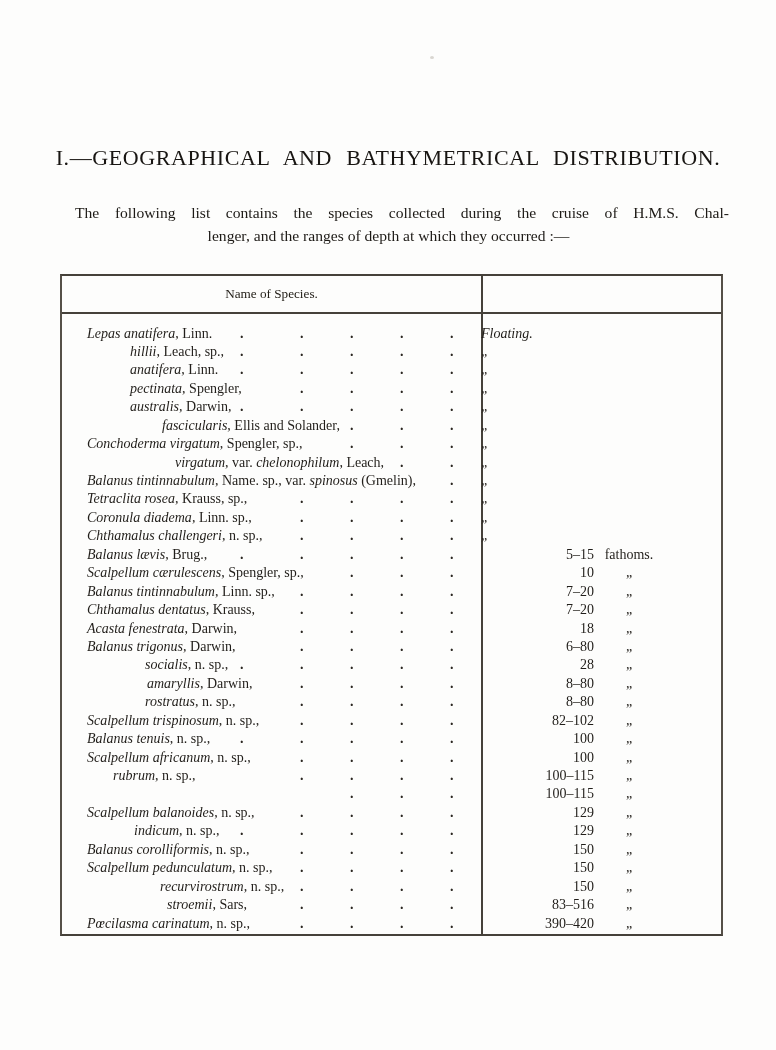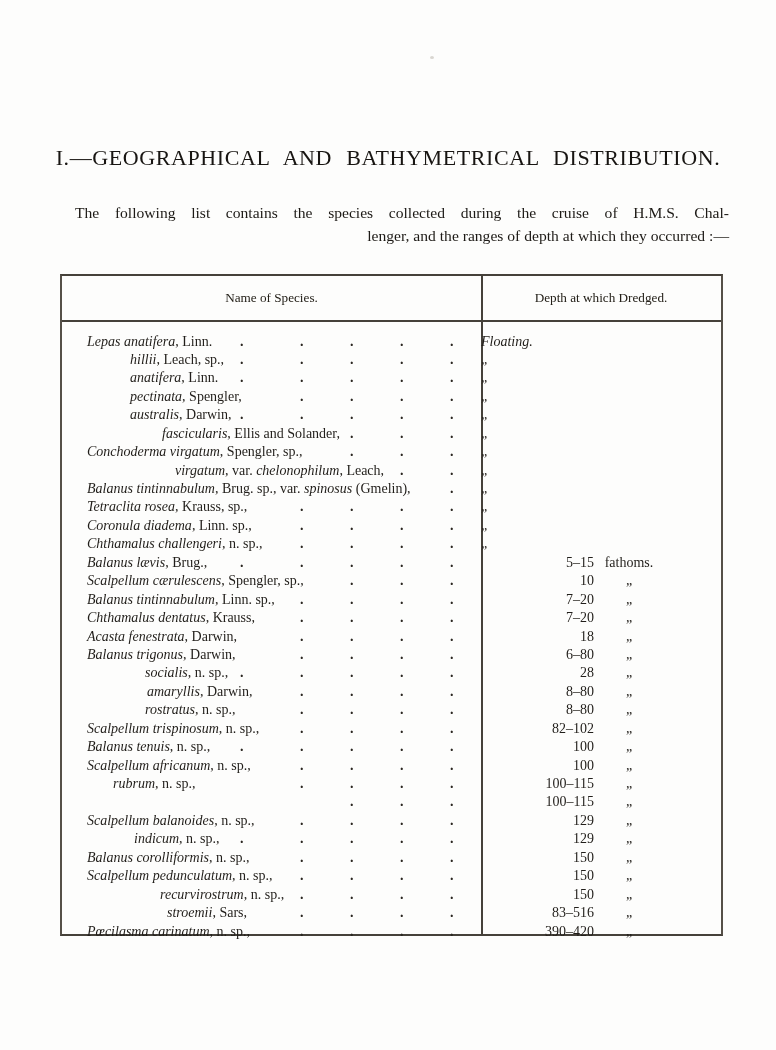--- a/index.html
+++ b/index.html
@@ -11,31 +11,31 @@
   .speck { position:absolute; left:430px; top:56px; width:4px; height:3px;
     background:#d9d6d1; border-radius:50%; }
   .title {
     position:absolute; top:145px; left:0; width:100%; text-align:center;
     font-size:22px; letter-spacing:0.6px; word-spacing:8px; white-space:nowrap;
     color:#181512;
   }
   .intro { position:absolute; left:48px; top:202px; width:681px;
     font-size:15.6px; line-height:22.6px; color:#1d1a16; }
   .intro .l1 { text-indent:27px; text-align:justify; text-align-last:justify; }
-  .intro .l2 { text-align:right; }
+  .intro .l2 { text-align:center; }
 
   .tablewrap {
     position:absolute; left:60px; top:274px; width:663px; height:662px;
     box-sizing:border-box;
     border-top:2px solid #45413a; border-bottom:2px solid #45413a;
     border-left:2px solid #555048; border-right:2px solid #555048;
   }
   .col-divider { position:absolute; top:0; bottom:0; left:419px; width:2px;
     background:#45413a; }
-  .thead { display:flex; height:46px; box-sizing:border-box;
+  .thead { display:flex; height:38px; box-sizing:border-box;
     border-bottom:2px solid #45413a; }
   .th { display:flex; align-items:center; justify-content:center;
     font-size:13.2px; color:#242019; }
   .th-name { width:419px; }
   .th-depth { flex:1; }
 
   .tbody { padding-top:10.5px; }
   .trow { position:relative; display:flex; height:18.45px;
     line-height:18.45px; font-size:14px; }
   .name-cell { position:relative; width:419px; white-space:nowrap; }
@@ -58,21 +58,20 @@
 
   <div class="intro">
     <div class="l1">The following list contains the species collected during the cruise of H.M.S. Chal-</div>
     <div class="l2">lenger, and the ranges of depth at which they occurred :—</div>
   </div>
 
   <div class="tablewrap">
     <div class="col-divider"></div>
     <div class="thead">
       <div class="th th-name">Name of Species.</div>
-      <div class="th th-depth">Depth at which Dredged.</div>
     </div>
     <div class="tbody">
         <div class="trow">
           <div class="name-cell"><span class="nm" style="padding-left: 25px;"><span class="it">Lepas anatifera</span><span class="ro">, Linn.</span></span><span class="ldot" style="left: 178px;">.</span><span class="ldot" style="left: 238px;">.</span><span class="ldot" style="left: 288px;">.</span><span class="ldot" style="left: 338px;">.</span><span class="ldot" style="left: 388px;">.</span></div>
           <div class="depth-cell">
             <span class="d-ctr">Floating.</span>
           </div>
         </div>
         <div class="trow">
           <div class="name-cell"><span class="nm" style="padding-left: 68px;"><span class="it">hillii</span><span class="ro">, Leach, sp.,</span></span><span class="ldot" style="left: 178px;">.</span><span class="ldot" style="left: 238px;">.</span><span class="ldot" style="left: 288px;">.</span><span class="ldot" style="left: 338px;">.</span><span class="ldot" style="left: 388px;">.</span></div>
@@ -110,21 +109,21 @@
             <span class="d-ctr">„</span>
           </div>
         </div>
         <div class="trow">
           <div class="name-cell"><span class="nm" style="padding-left: 113px;"><span class="it">virgatum</span><span class="ro">, var. </span><span class="it">chelonophilum</span><span class="ro">, Leach,</span></span><span class="ldot" style="left: 338px;">.</span><span class="ldot" style="left: 388px;">.</span></div>
           <div class="depth-cell">
             <span class="d-ctr">„</span>
           </div>
         </div>
         <div class="trow">
-          <div class="name-cell"><span class="nm" style="padding-left: 25px;"><span class="it">Balanus tintinnabulum</span><span class="ro">, Brug. sp., var. </span><span class="it">spinosus</span><span class="ro"> (Gmelin),</span></span><span class="ldot" style="left: 388px;">.</span></div>
+          <div class="name-cell"><span class="nm" style="padding-left: 25px;"><span class="it">Balanus tintinnabulum</span><span class="ro">, Name. sp., var. </span><span class="it">spinosus</span><span class="ro"> (Gmelin),</span></span><span class="ldot" style="left: 388px;">.</span></div>
           <div class="depth-cell">
             <span class="d-ctr">„</span>
           </div>
         </div>
         <div class="trow">
           <div class="name-cell"><span class="nm" style="padding-left: 25px;"><span class="it">Tetraclita rosea</span><span class="ro">, Krauss, sp.,</span></span><span class="ldot" style="left: 238px;">.</span><span class="ldot" style="left: 288px;">.</span><span class="ldot" style="left: 338px;">.</span><span class="ldot" style="left: 388px;">.</span></div>
           <div class="depth-cell">
             <span class="d-ctr">„</span>
           </div>
         </div>

